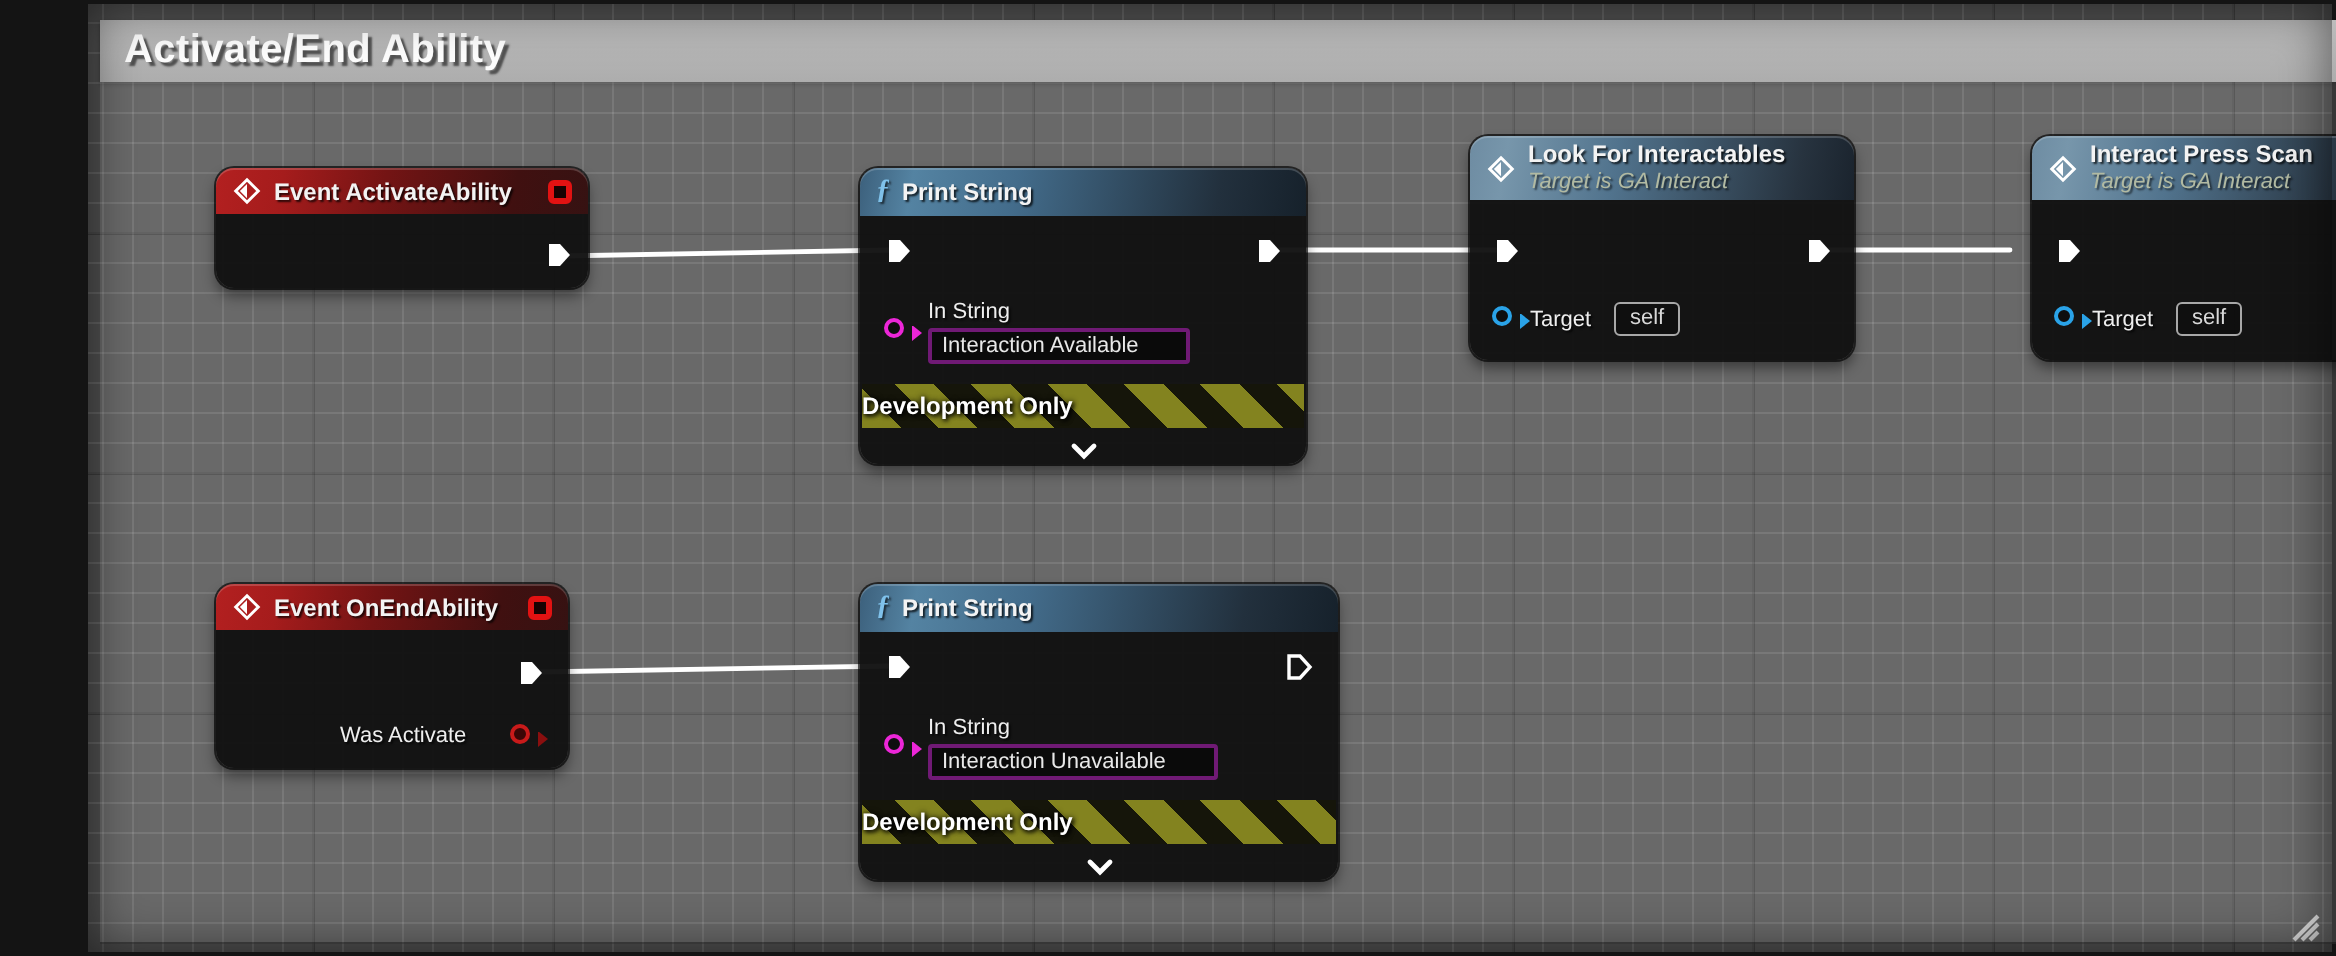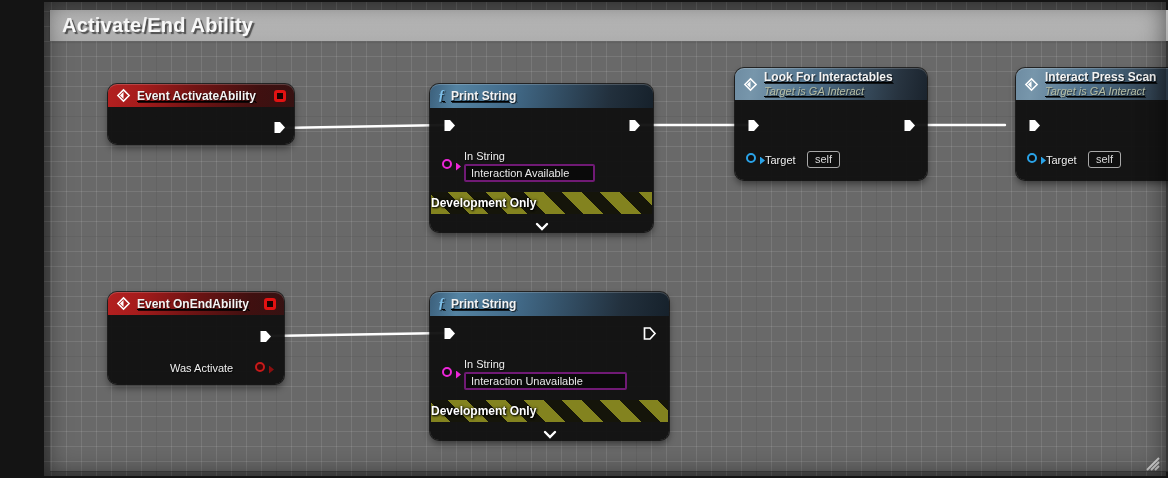--- a/index.html
+++ b/index.html
@@ -23,21 +23,21 @@
   .comment-title{font-size:20px;font-weight:bold;color:#fdfdfd;
     text-shadow:2px 2px 1px rgba(70,70,70,0.9);letter-spacing:0.2px;}
   .comment-body{position:absolute;left:6px;top:39px;width:1152px;height:431px;z-index:1;
     background:rgba(255,255,255,0.15);
     border-right:1px solid rgba(0,0,0,0.35);border-bottom:1px solid rgba(0,0,0,0.35);}
   .resize-grip{position:absolute;right:6px;bottom:5px;z-index:3;}
   
   .wires{position:absolute;inset:0;z-index:2;pointer-events:none;}
   
   .node{position:absolute;z-index:4;background:rgba(17,17,17,0.96);border-radius:9px;
-    box-shadow:0 0 0 1px rgba(0,0,0,0.65), 0 4px 7px rgba(0,0,0,0.45);text-decoration:underline;}
+    box-shadow:0 0 0 1px rgba(0,0,0,0.65), 0 4px 7px rgba(0,0,0,0.45);}
   .nhead{display:flex;align-items:center;gap:6px;padding:4px 8px;border-radius:9px 9px 0 0;
     box-shadow:inset 0 1px 0 rgba(255,255,255,0.18);}
   .nhead .titles{display:flex;flex-direction:column;line-height:1.15;}
   .ntitle{font-size:12px;font-weight:bold;color:#f3f3f3;text-shadow:1px 1px 1px rgba(0,0,0,0.75);white-space:nowrap;}
   .nsub{font-size:11px;font-style:italic;color:#b2baa2;text-shadow:1px 1px 1px rgba(0,0,0,0.6);white-space:nowrap;}
   .head-red{background:linear-gradient(100deg,#b32020 0%,#a51c1c 18%,#741414 45%,#401010 80%,#361212 100%);}
   .head-blue{background:linear-gradient(100deg,#3c607c 0%,#5483a2 12%,#436c8b 35%,#22303d 80%,#16212b 100%);}
   .head-steel{background:linear-gradient(100deg,#6e8ca2 0%,#7796ab 10%,#51738d 38%,#27333f 85%,#1a232d 100%);}
   .fn-glyph{font-size:14px;font-style:italic;font-weight:bold;color:#7fc1ea;font-family:"Liberation Serif",serif;
     text-shadow:1px 1px 1px rgba(0,0,0,0.6);}
@@ -223,21 +223,21 @@
       <div class="pin" style="left:212px;top:34px;">
         <svg width="15" height="15" viewBox="0 0 15 15">
             <path d="M2.5 2 H8 L13 7.5 L8 13 H2.5 Z" fill="none" stroke="#fff" stroke-width="1.7"></path>
           </svg>
       </div>
       <span class="pin-label" style="left:34px;top:66px;">In String</span>
       <div class="pin" style="left:12px;top:75px;">
         <span class="pin-circle" style="border-color:#ec26d8;display:block;"></span>
         <span class="pin-tri" style="background:#ec26d8;"></span>
       </div>
-      <input class="str-input" style="left: 34px; top: 80px; width: 163px;" value="Interaction Unavailable">
+      <input class="str-input" style="left: 34px; top: 80px; width: 145px;" value="Interaction Unavailable">
       <div class="dev-banner" style="top:108px;">
         <span>Development Only</span>
       </div>
       <div class="collapse-btn" style="top:133px;">
         <svg width="14" height="9" viewBox="0 0 14 9">
             <polyline points="2,2 7,7 12,2" fill="none" stroke="#fff" stroke-width="2.4" stroke-linecap="round"></polyline>
           </svg>
       </div>
     </div>
 

